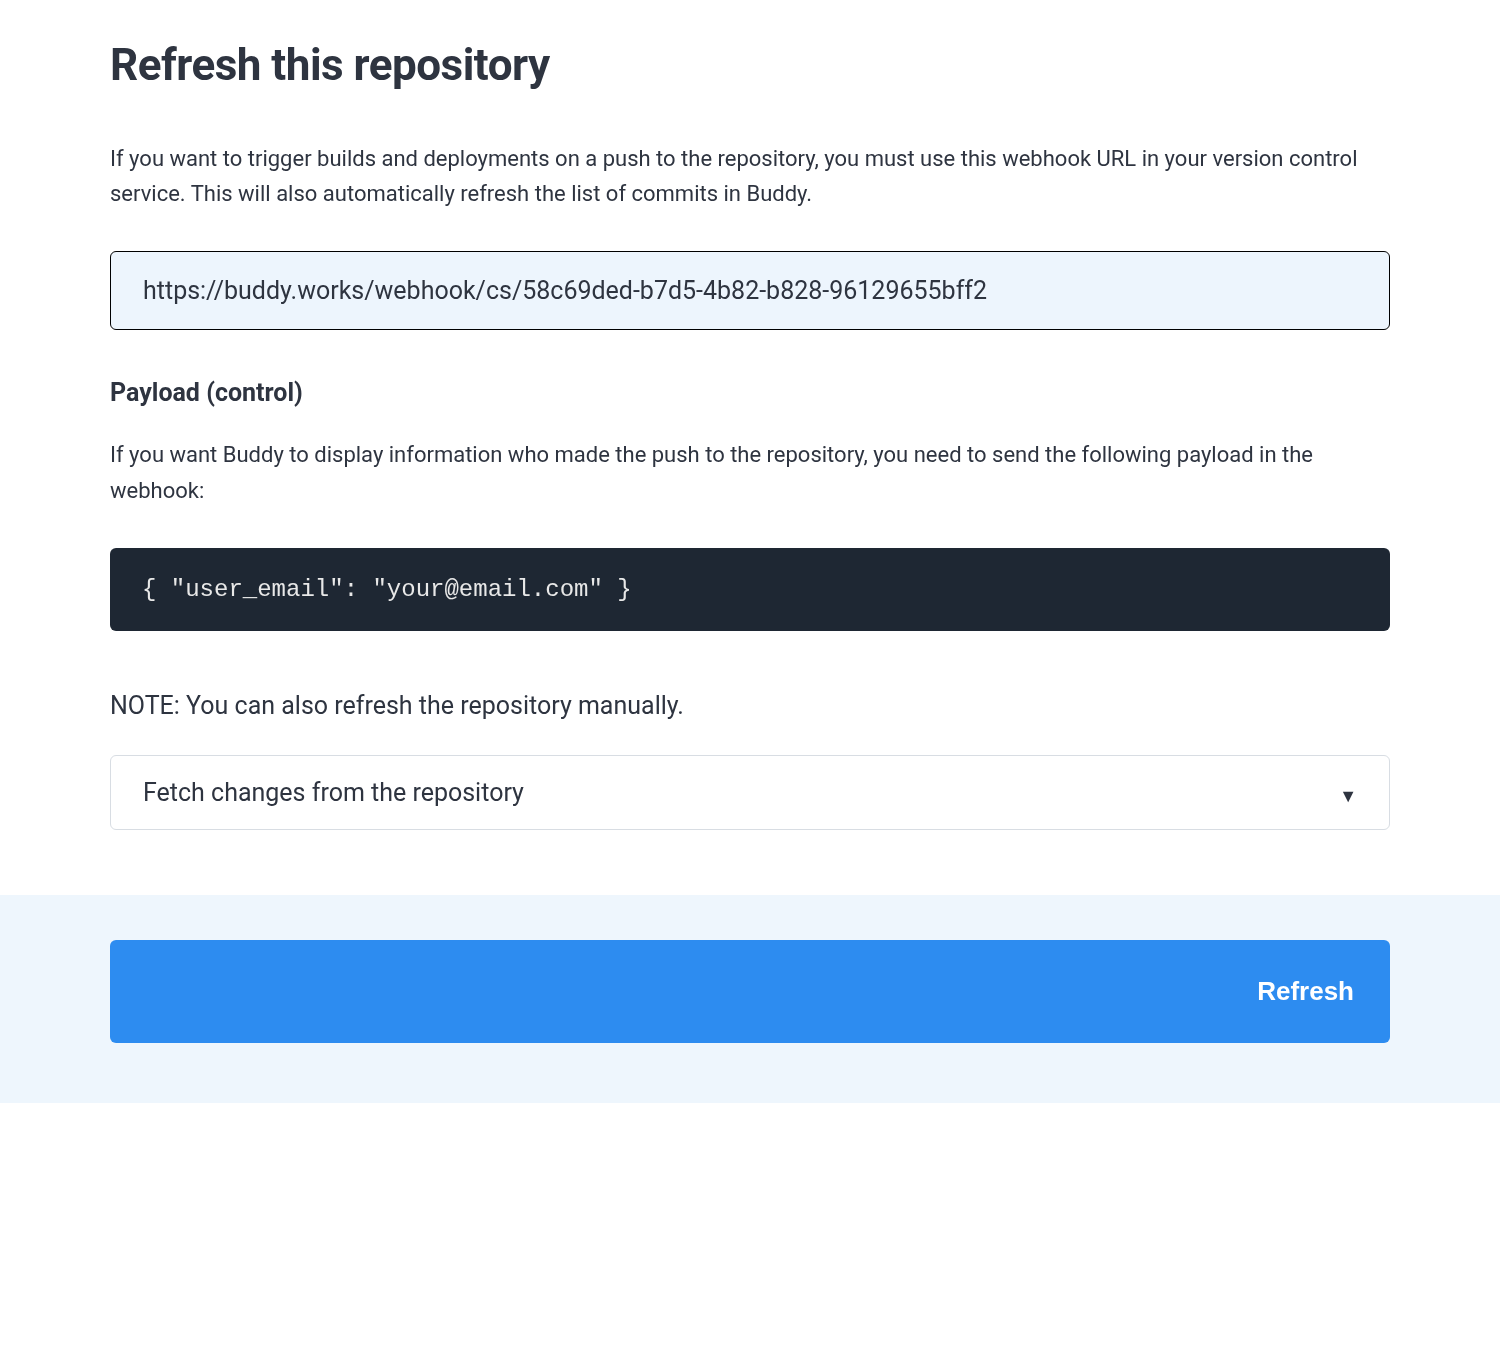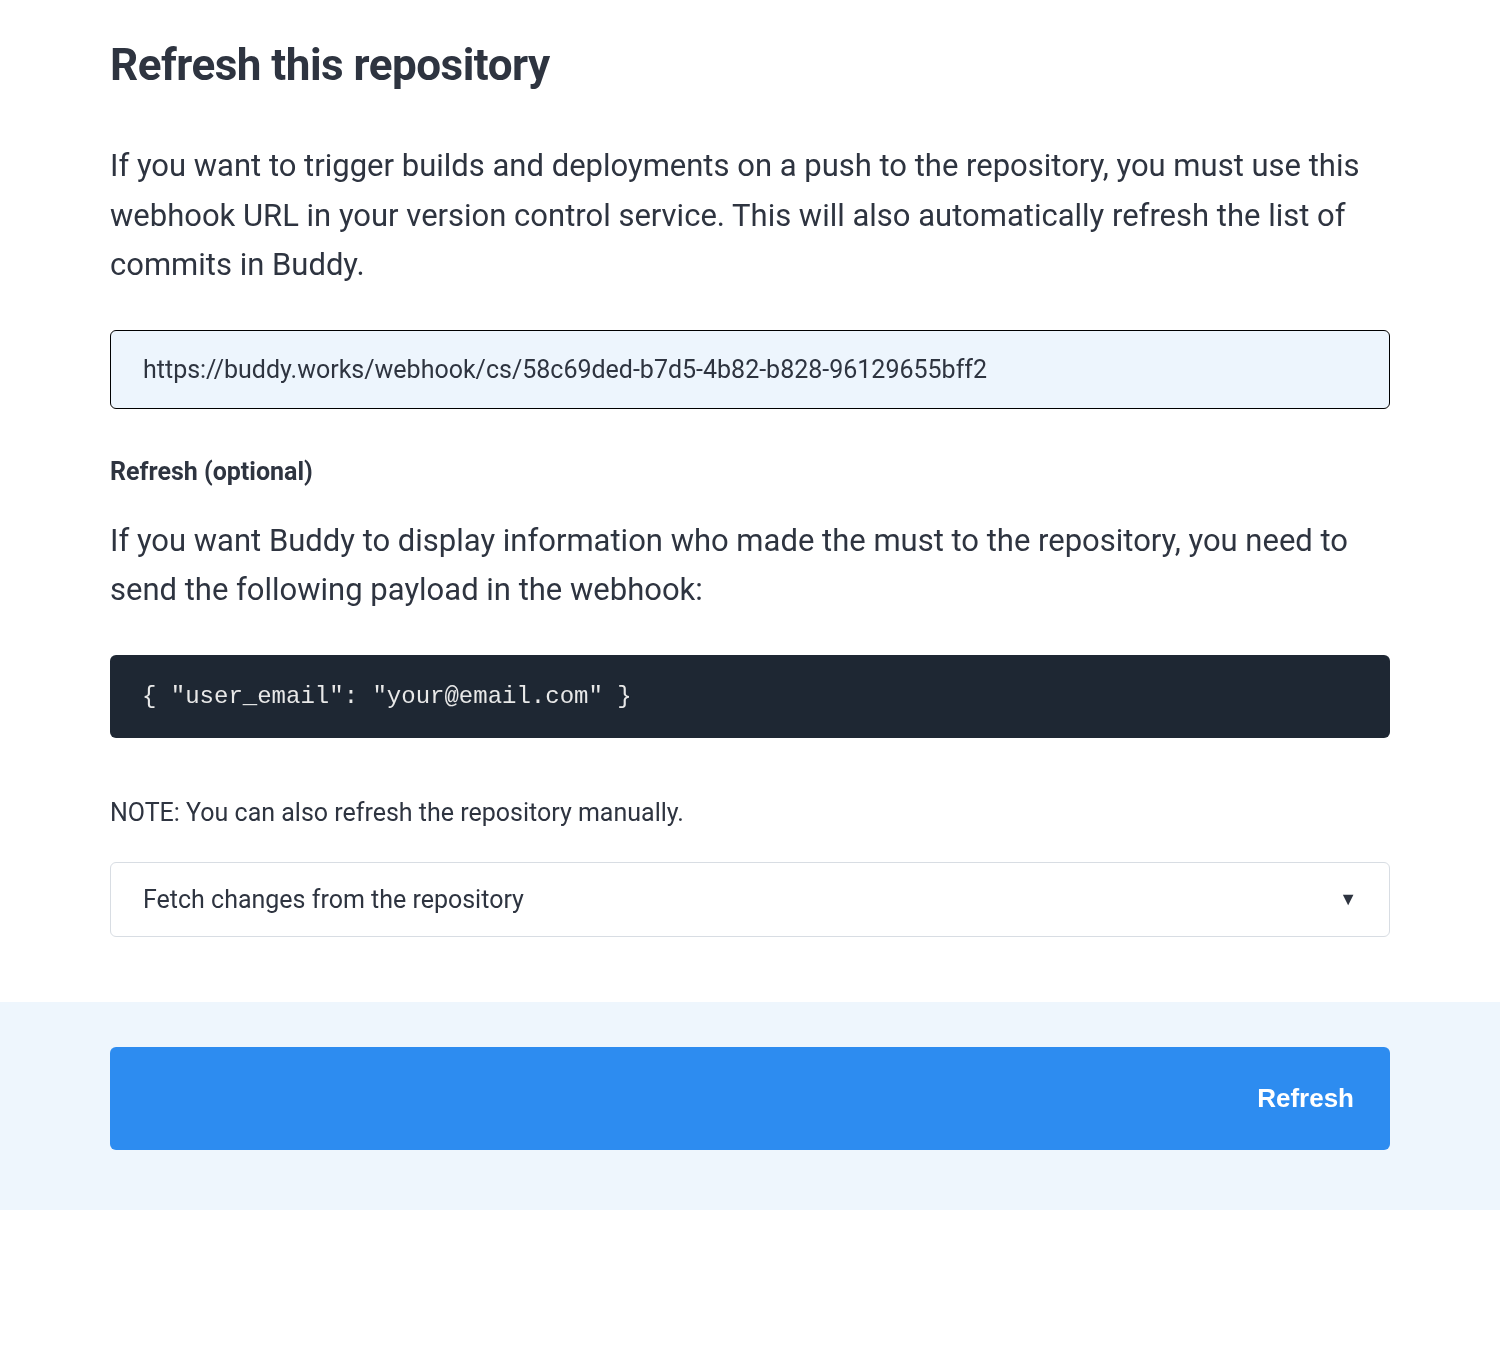--- a/index.html
+++ b/index.html
@@ -19,21 +19,21 @@
       border-radius: 12px;
     }
     h1 {
       font-size: 44px;
       font-weight: 700;
       color: #2e3440;
       margin-bottom: 50px;
       letter-spacing: -0.5px;
     }
     .description {
-      font-size: 31px;
+      font-size: 22px;
       line-height: 1.6;
       color: #2e3440;
       margin-bottom: 40px;
     }
     .webhook-box {
       background: #edf5fd;
       border: 1px solid #000000;
       border-radius: 6px;
       padding: 24px 32px;
       font-size: 25px;
@@ -72,21 +72,21 @@
       width: 100%;
       background: #ffffff;
       border: 1px solid #d8dde3;
       border-radius: 6px;
       padding: 22px 32px;
       font-size: 25px;
       color: #2e3440;
       cursor: pointer;
       display: flex;
       justify-content: space-between;
-      align-items: center;
+      align-items: flex-end;
       gap: 20px;
     }
     .chevron {
       font-size: 18px;
       color: #2e3440;
     }
     .footer-bar {
       background: #eef6fd;
       padding: 45px 110px 60px 110px;
       margin-top: 65px;
@@ -107,23 +107,23 @@
 </head>
 <body>
 
 <div class="container">
   <h1>Refresh this repository</h1>
 
   <p class="description">If you want to trigger builds and deployments on a push to the repository, you must use this webhook URL in your version control service. This will also automatically refresh the list of commits in Buddy.</p>
 
   <div class="webhook-box">https://buddy.works/webhook/cs/58c69ded-b7d5-4b82-b828-96129655bff2</div>
 
-  <div class="subtitle">Refresh (optional)</div>
+  <div class="subtitle">Payload (control)</div>
 
-  <p class="description">If you want Buddy to display information who made the must to the repository, you need to send the following payload in the webhook:</p>
+  <p class="description">If you want Buddy to display information who made the push to the repository, you need to send the following payload in the webhook:</p>
 
   <div class="code-block">{ "user_email": "your@email.com" }</div>
 
   <p class="note-line">
     <span class="note-label">NOTE:</span><span> You can also refresh the repository manually.</span>
   </p>
 
   <div class="select-wrapper">
     <div class="select-box">
       <span>Fetch changes from the repository</span>

